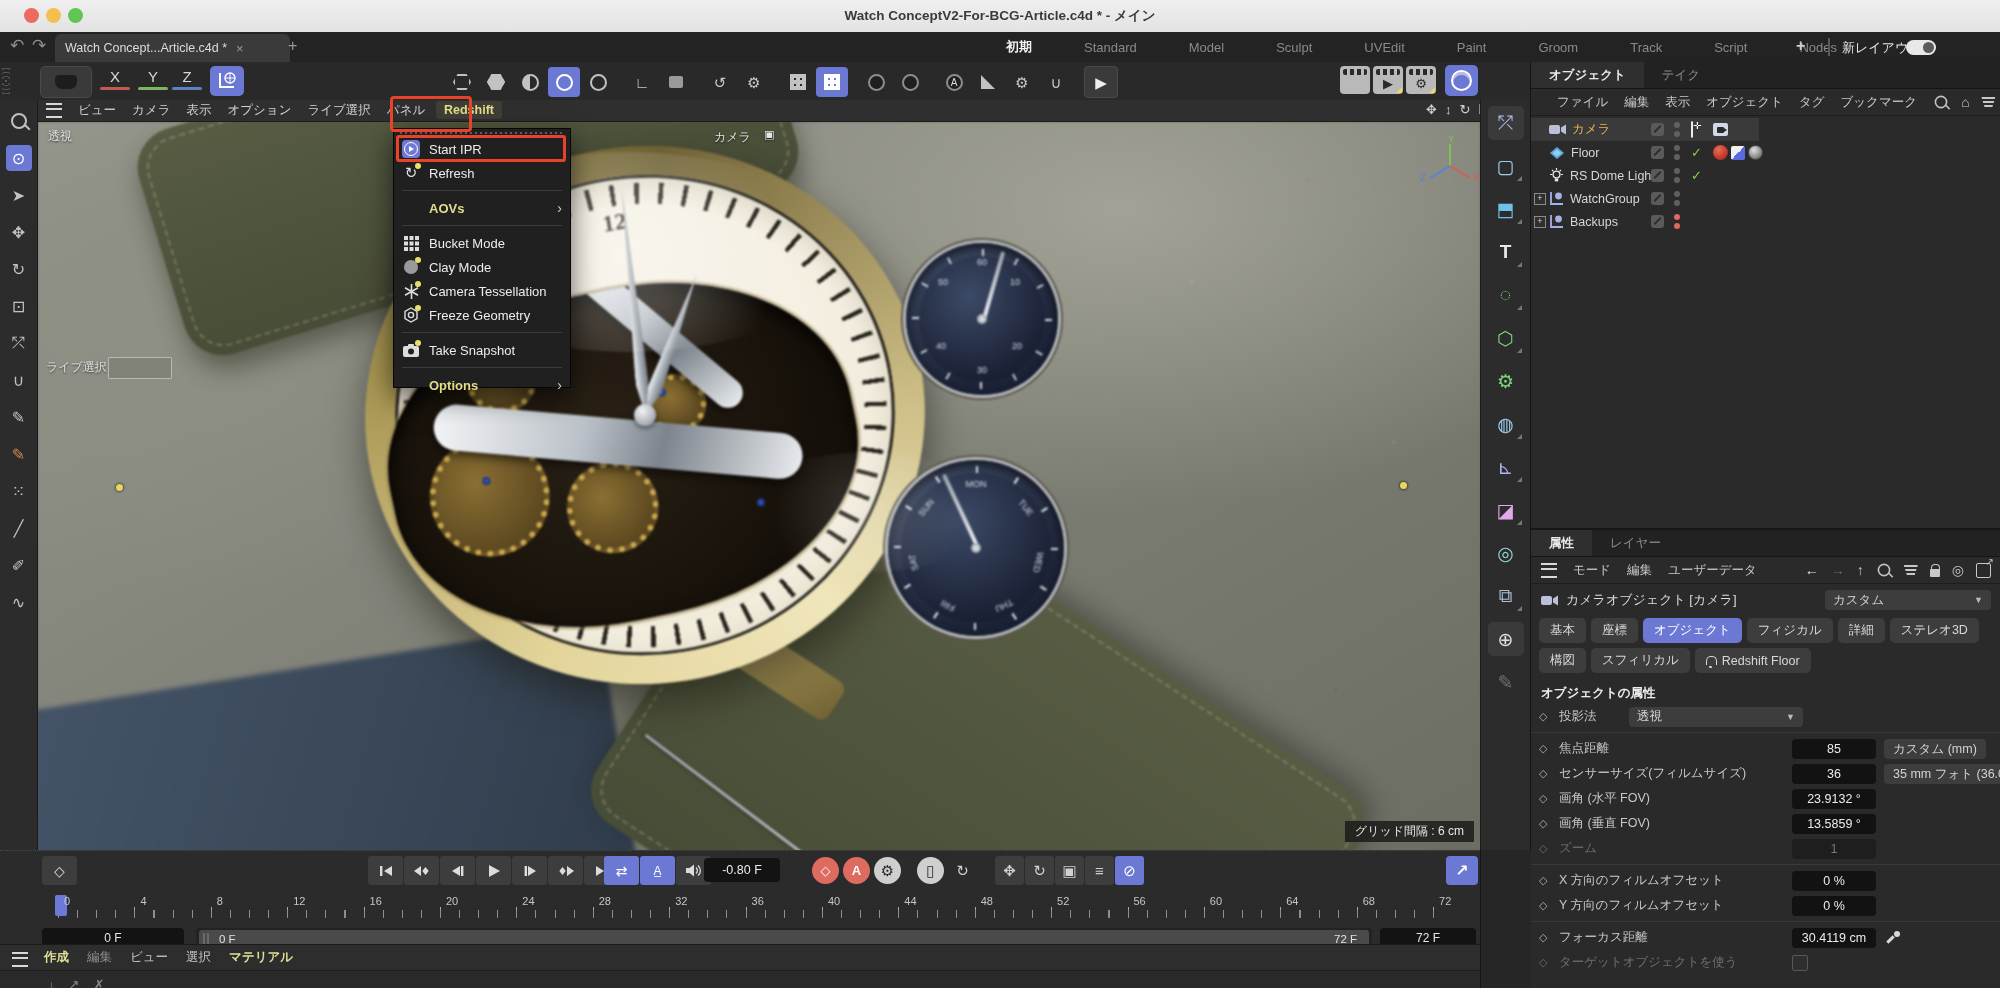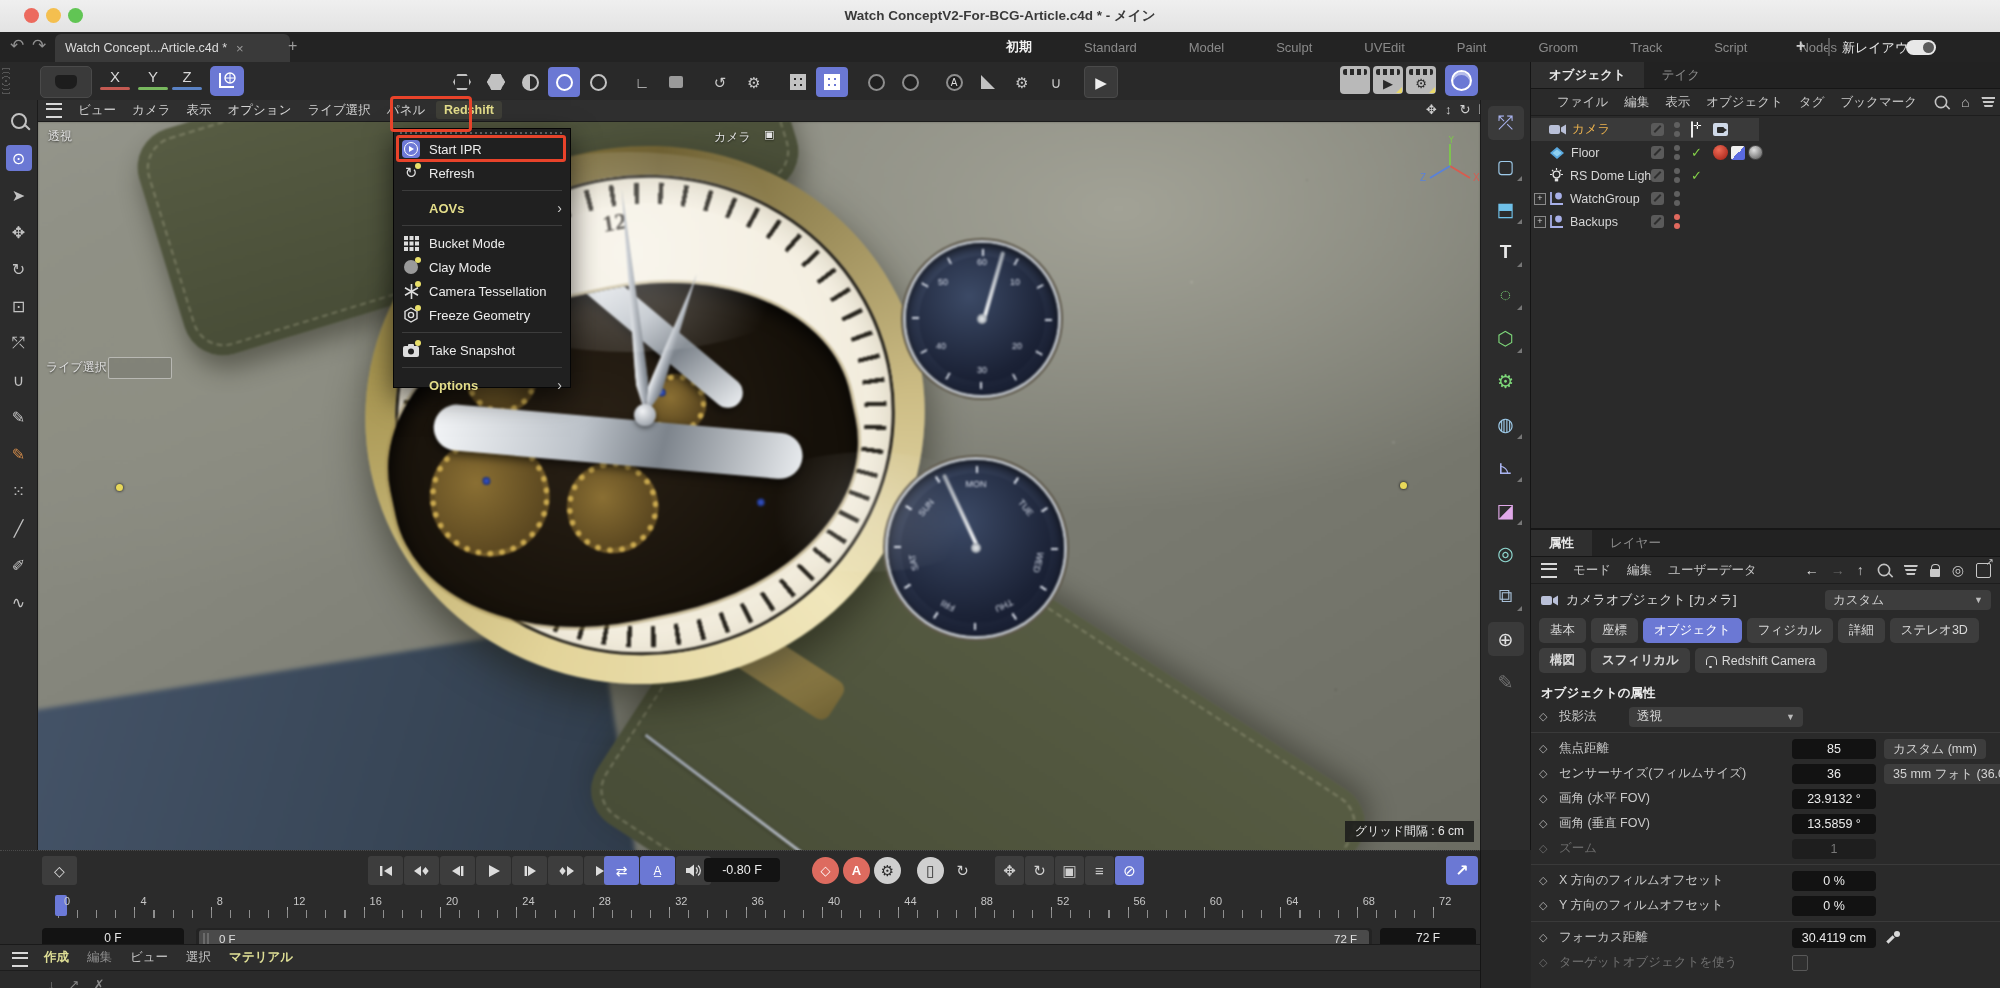--- a/index.html
+++ b/index.html
@@ -760,28 +760,28 @@
           <span class="tabbtn">
             <b style="font-weight:normal;">フィジカル</b>
           </span>
           <span class="tabbtn">
             <b style="font-weight:normal;">詳細</b>
           </span>
           <span class="tabbtn">
             <b style="font-weight:normal;">ステレオ3D</b>
           </span>
           <span class="tabbtn">
-            <b style="font-weight:bold;">構図</b>
+            <b style="font-weight:normal;">構図</b>
           </span>
           <span class="tabbtn">
-            <b style="font-weight:bold;">スフィリカル</b>
+            <b style="font-weight:normal;">スフィリカル</b>
           </span>
           <span class="tabbtn bell">
             <i class="bellic"></i>
-            <b style="font-weight:normal;">Redshift Camera</b>
+            <b style="font-weight:normal;">Redshift Floor</b>
           </span>
         </div>
       <div class="amsection">オブジェクトの属性</div>
       <div class="arow">
         <span class="dia">◇</span>
         <span class="albl" style="width:62px;">投影法</span>
         <div class="adrop">
             <span>透視</span>
             <span class="dd">▼</span>
           </div>
@@ -932,21 +932,21 @@
           <span>8</span>
           <span>12</span>
           <span>16</span>
           <span>20</span>
           <span>24</span>
           <span>28</span>
           <span>32</span>
           <span>36</span>
           <span>40</span>
           <span>44</span>
-          <span>88</span>
+          <span>48</span>
           <span>52</span>
           <span>56</span>
           <span>60</span>
           <span>64</span>
           <span>68</span>
           <span>72</span>
         </div>
     </div>
     <div id="rangerow">
       <div id="startfield">0 F</div>

